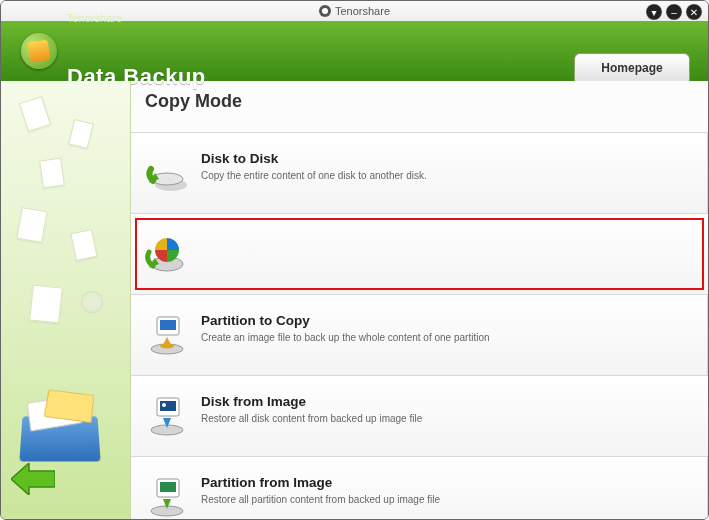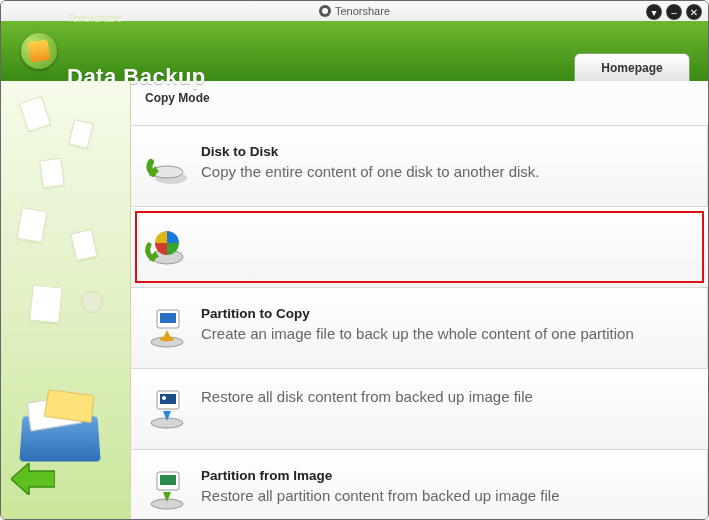--- a/index.html
+++ b/index.html
@@ -31,27 +31,27 @@
     .p5{width:22px;height:28px;left:72px;top:150px;transform:rotate(-12deg);}
     .p6{width:30px;height:36px;left:30px;top:205px;transform:rotate(6deg);}
     .gear{position:absolute;width:22px;height:22px;border-radius:50%;background:#e6edd3;left:80px;top:210px;box-shadow:inset 0 0 3px #c3d1a4;}
     
     .box { position:absolute; left:20px; bottom:58px; width:78px; height:46px; background:linear-gradient(#65a3e0,#2e6fb8); border-radius:4px; transform:perspective(120px) rotateX(12deg); }
     .box::before{content:"";position:absolute;left:6px;top:-20px;width:52px;height:30px;background:#fff;border:1px solid #cfcfcf;border-radius:2px;transform:rotate(-10deg);}
     .box::after{content:"";position:absolute;left:24px;top:-28px;width:48px;height:30px;background:#ffe27a;border:1px solid #e0b850;border-radius:2px;transform:rotate(8deg);}
     .arrow-back{position:absolute;left:10px;bottom:20px;cursor:pointer;}
     
     .main { flex:1; background:#fcfcfc; display:flex; flex-direction:column; }
-    .section-title { padding:10px 14px 8px; font-size:12px; font-weight:600; color:#333; }
+    .section-title { padding:10px 14px 8px; font-size:18px; font-weight:600; color:#333; }
     .grid { flex:1; display:grid; grid-template-columns:1fr; grid-template-rows:repeat(3,1fr);margin-top:12px; }
     .cell { border-top:1px solid #d8d8d8; border-right:1px solid #d8d8d8; padding:18px 14px; display:flex; gap:12px; cursor:pointer; background:linear-gradient(#fff,#f4f4f4); }
     .cell:nth-child(2n){ border-right:none; }
     .cell .ic { width:44px; height:44px; flex:none; }
     .cell .tx .t { font-size:13.5px; font-weight:600; color:#222; margin-bottom:3px; }
-    .cell .tx .d { font-size:15px; color:#666; line-height:1.35; }
+    .cell .tx .d { font-size:10px; color:#666; line-height:1.35; }
     .cell.sel { position:relative; }
     .cell.sel::after{ content:""; position:absolute; inset:4px; border:2px solid #d11; pointer-events:none; }
     
     .ic svg{width:100%;height:100%;}
   </style>
 </head>
 <body>
 
 <div class="titlebar">
   <div class="brand">
@@ -151,20 +151,21 @@
         <div class="ic">
           <svg viewBox="0 0 44 44">
               <ellipse cx="22" cy="36" rx="16" ry="5" fill="#d4d4d4" stroke="#999"></ellipse>
               <rect x="12" y="4" width="22" height="18" rx="2" fill="#fff" stroke="#999"></rect>
               <rect x="15" y="7" width="16" height="10" fill="#1a4f8a"></rect>
               <circle cx="19" cy="11" r="2" fill="#fff"></circle>
               <polygon points="18,24 26,24 22,34" fill="#2a8ad6"></polygon>
             </svg>
         </div>
         <div class="tx">
+          <div class="t">Disk from Image</div>
           <div class="d">Restore all disk content from backed up image file</div>
         </div>
       </div>
 
       <div class="cell">
         <div class="ic">
           <svg viewBox="0 0 44 44">
               <ellipse cx="22" cy="36" rx="16" ry="5" fill="#d4d4d4" stroke="#999"></ellipse>
               <rect x="12" y="4" width="22" height="18" rx="2" fill="#fff" stroke="#999"></rect>
               <rect x="15" y="7" width="16" height="10" fill="#2a8a4e"></rect>

